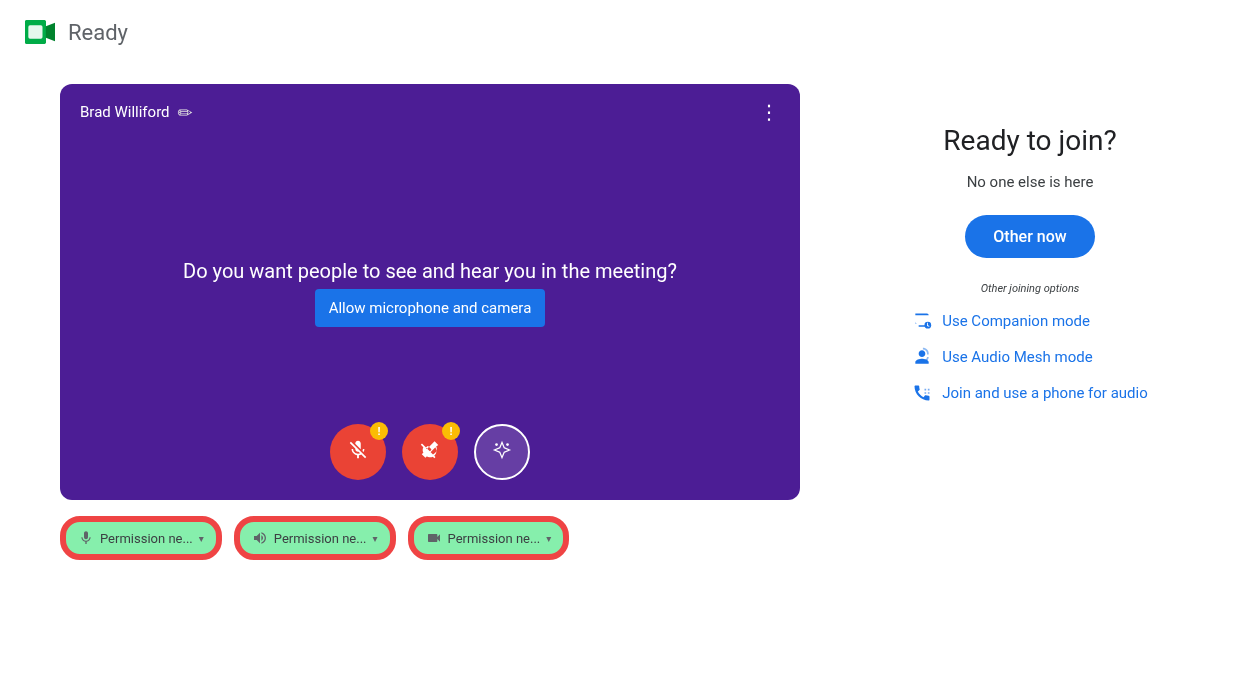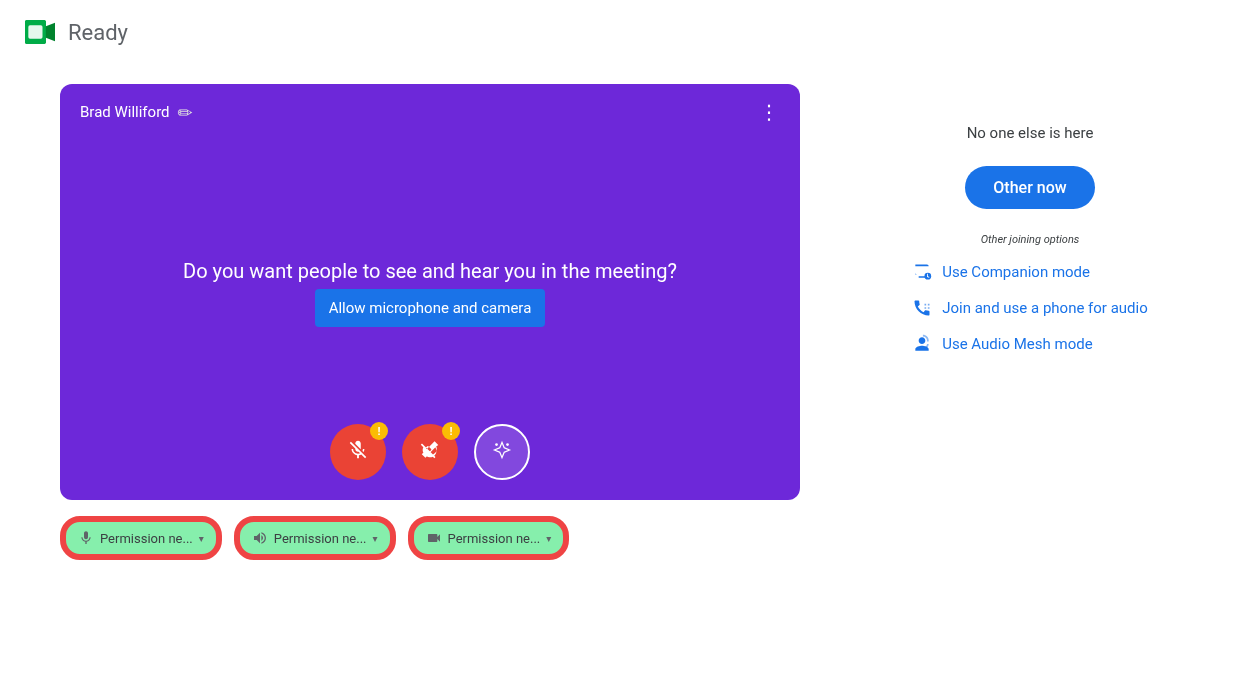--- a/index.html
+++ b/index.html
@@ -67,21 +67,21 @@
 
     
     .video-section {
       display: flex;
       flex-direction: column;
       gap: 16px;
     }
     .video-container {
       width: 740px;
       height: 416px;
-      background: #6d28d9;
+      background: #4c1d95;
       border-radius: 12px;
       position: relative;
       overflow: hidden;
     }
     .video-header {
       display: flex;
       align-items: center;
       justify-content: space-between;
       padding: 16px 20px;
       position: absolute;
@@ -366,46 +366,47 @@
         <svg width="16" height="16" viewBox="0 0 24 24" fill="#5f6368">
           <path d="M17 10.5V7c0-.55-.45-1-1-1H4c-.55 0-1 .45-1 1v10c0 .55.45 1 1 1h12c.55 0 1-.45 1-1v-3.5l4 4v-11l-4 4z"></path>
         </svg>
         <span>Permission ne...</span>
         <span class="chevron">▾</span>
       </div>
     </div>
   </div>
 
   <div class="right-panel">
+    <h1 class="ready-title">Ready to join?</h1>
     <p class="no-one-text">No one else is here</p>
 
     <div class="join-row">
       <button class="join-now-btn">Other now</button>
     </div>
 
     <p class="other-options-title">Other joining options</p>
 
     <div class="other-options">
       <a class="option-link">
         <svg width="20" height="20" viewBox="0 0 24 24" fill="#1a73e8">
           <path d="M20 3H4v10c0 1.1.9 2 2 2h6v2H8v2h8v-2h-4v-2h6c1.1 0 2-.9 2-2V5c0-1.1-.9-2-2-2zm0 12H4V5h16v10z"></path>
           <circle cx="19" cy="17" r="4" fill="#1a73e8"></circle>
           <path d="M19 14v3l2 1-0.5 0.87L18 18v-4h1z" fill="white"></path>
         </svg>
         <span>Use Companion mode</span>
       </a>
       <a class="option-link">
         <svg width="20" height="20" viewBox="0 0 24 24" fill="#1a73e8">
-          <path d="M20.01 15.38c-1.23 0-2.42-.2-3.53-.56-.35-.12-.74-.03-1.01.24l-1.57 1.97c-2.83-1.35-5.48-3.9-6.89-6.83l1.95-1.66c.27-.28.35-.67.24-1.02-.37-1.11-.56-2.3-.56-3.53 0-.54-.45-.99-.99-.99H4.19C3.65 3 3 3.24 3 3.99 3 13.28 10.73 21 20.01 21c.71 0 .99-.63.99-1.18v-3.45c0-.54-.45-.99-.99-.99z"></path>
-          <path d="M15 7h2v2h-2zm4 0h2v2h-2zm-4 4h2v2h-2zm4 0h2v2h-2z" opacity="0.6"></path>
-        </svg>
-        <span>Join and use a phone for audio</span>
+          <path d="M12 12c2.21 0 4-1.79 4-4s-1.79-4-4-4-4 1.79-4 4 1.79 4 4 4zm0 2c-2.67 0-8 1.34-8 4v2h16v-2c0-2.66-5.33-4-8-4z"></path>
+          <path d="M18 8c0 .34-.04.67-.09 1h2.09c0-.33.09-.66.09-1 0-3.87-3.13-7-7-7v2c2.76 0 5 2.24 5 5zm2 4h-2c0 2.21-1.79 4-4 4v2c3.31 0 6-2.69 6-6z" opacity="0.5"></path>
+        </svg>
+        <span>Use Audio Mesh mode</span>
       </a>
       <a class="option-link">
         <svg width="20" height="20" viewBox="0 0 24 24" fill="#1a73e8">
-          <path d="M12 12c2.21 0 4-1.79 4-4s-1.79-4-4-4-4 1.79-4 4 1.79 4 4 4zm0 2c-2.67 0-8 1.34-8 4v2h16v-2c0-2.66-5.33-4-8-4z"></path>
-          <path d="M18 8c0 .34-.04.67-.09 1h2.09c0-.33.09-.66.09-1 0-3.87-3.13-7-7-7v2c2.76 0 5 2.24 5 5zm2 4h-2c0 2.21-1.79 4-4 4v2c3.31 0 6-2.69 6-6z" opacity="0.5"></path>
-        </svg>
-        <span>Use Audio Mesh mode</span>
+          <path d="M20.01 15.38c-1.23 0-2.42-.2-3.53-.56-.35-.12-.74-.03-1.01.24l-1.57 1.97c-2.83-1.35-5.48-3.9-6.89-6.83l1.95-1.66c.27-.28.35-.67.24-1.02-.37-1.11-.56-2.3-.56-3.53 0-.54-.45-.99-.99-.99H4.19C3.65 3 3 3.24 3 3.99 3 13.28 10.73 21 20.01 21c.71 0 .99-.63.99-1.18v-3.45c0-.54-.45-.99-.99-.99z"></path>
+          <path d="M15 7h2v2h-2zm4 0h2v2h-2zm-4 4h2v2h-2zm4 0h2v2h-2z" opacity="0.6"></path>
+        </svg>
+        <span>Join and use a phone for audio</span>
       </a>
     </div>
   </div>
 </div>
 
 </body></html>

